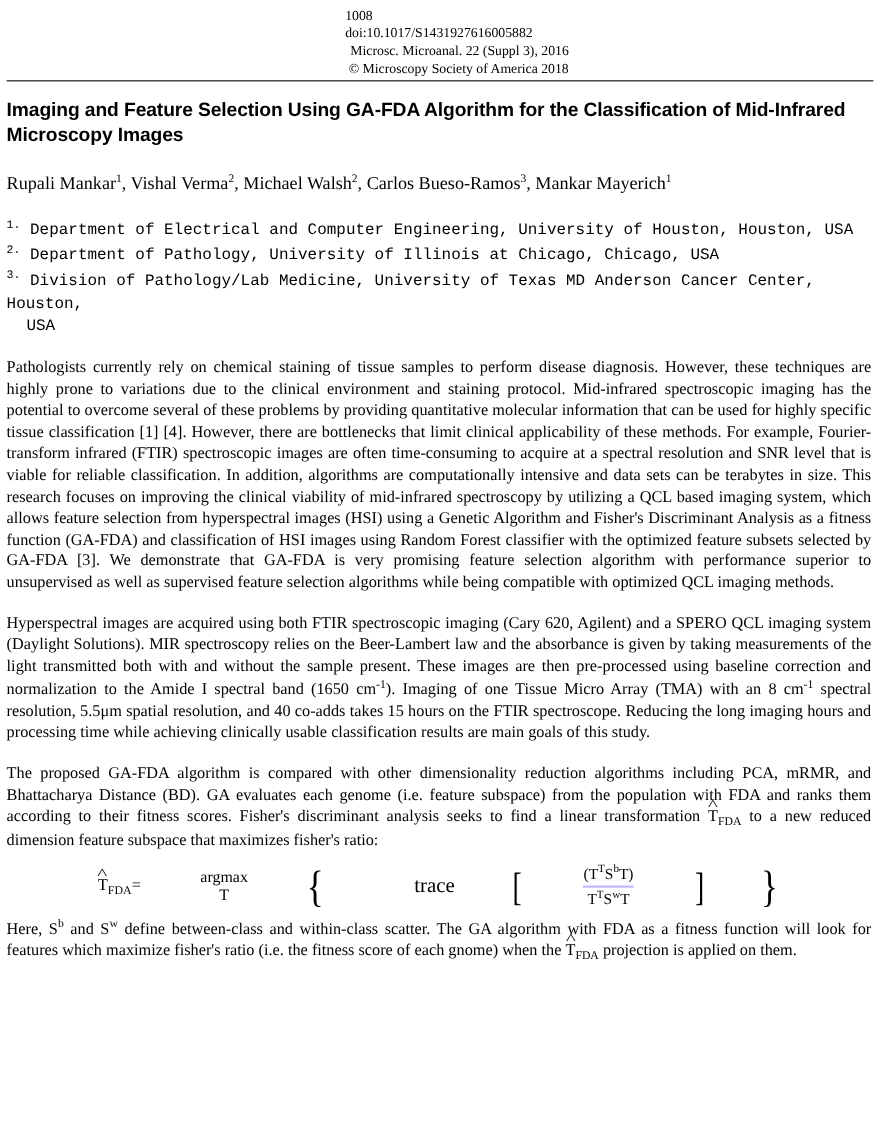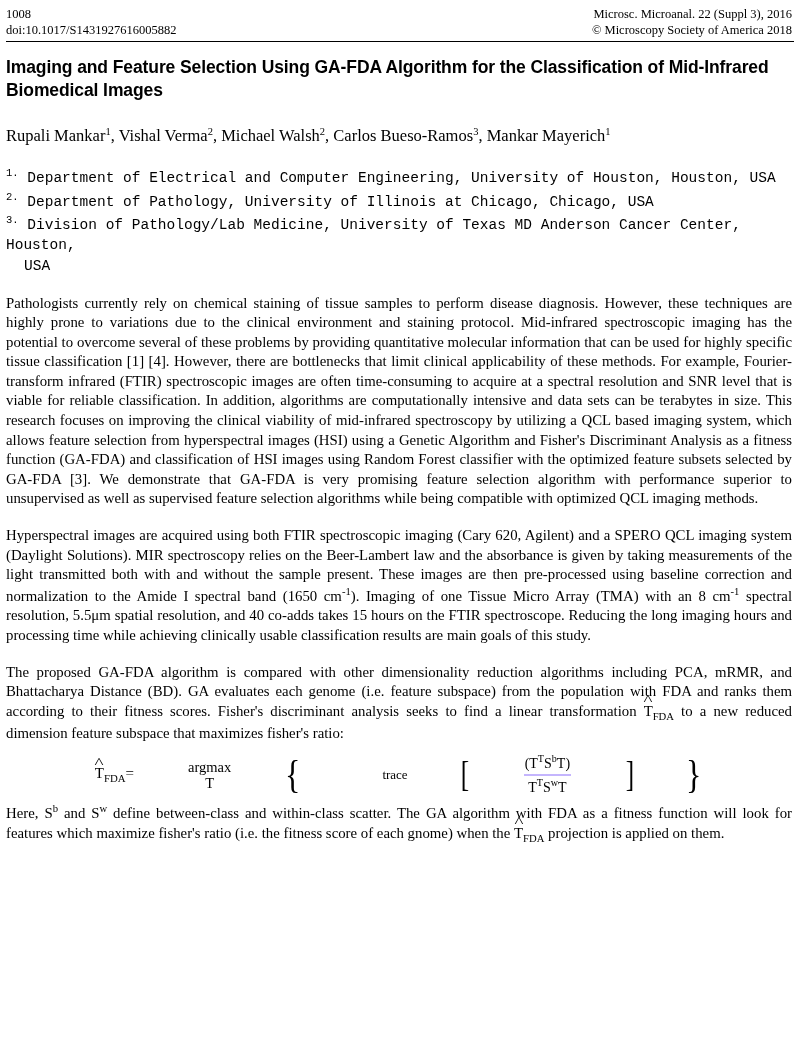--- a/index.html
+++ b/index.html
@@ -17,24 +17,25 @@
   .page {
     position: relative;
     width: 800px;
     height: 1041px;
     padding: 0;
     box-sizing: border-box;
   }
   .header {
     display: flex;
     justify-content: space-between;
-    align-items: flex-end;
+    align-items: center;
     font-size: 12.5px;
     line-height: 1.28;
     padding: 6px 8px 0 6px;
+    flex-direction: column;
   }
   .header-left {
     text-align: left;
   }
   .header-right {
     text-align: right;
     margin-left: 36px;
   }
   .rule {
     border: 0;
@@ -127,21 +128,21 @@
     padding: 0 4px;
   }
   .brace {
     font-size: 40px;
     line-height: 0.8;
     font-family: "Liberation Serif", serif;
     transform: scaleX(0.8);
     display: inline-block;
   }
   .trace {
-    font-size: 13px;
+    font-size: 19px;
     padding: 0 3px;
     margin-left: 29px;
   }
   .bracket {
     font-size: 36px;
     line-height: 0.8;
     display: inline-block;
     transform: scaleX(0.7);
   }
   .frac {
@@ -175,21 +176,21 @@
     </div>
     <div class="header-right">
       <div>Microsc. Microanal. 22 (Suppl 3), 2016</div>
       <div>© Microscopy Society of America 2018</div>
     </div>
   </div>
   <hr class="rule">
 
   <div class="content">
 
-    <h1 class="title">Imaging and Feature Selection Using GA-FDA Algorithm for the Classification of Mid-Infrared Biomedical Images</h1>
+    <h1 class="title">Imaging and Feature Selection Using GA-FDA Algorithm for the Classification of Mid-Infrared Microscopy Images</h1>
 
     <div class="authors">
       <span><span>Rupali Mankar</span><sup>1</sup></span>,
       <span><span>Vishal Verma</span><sup>2</sup></span>,
       <span><span>Michael Walsh</span><sup>2</sup></span>,
       <span><span>Carlos Bueso-Ramos</span><sup>3</sup></span>,
       <span><span>Mankar Mayerich</span><sup>1</sup></span>
     </div>
 
     <div class="affils">

